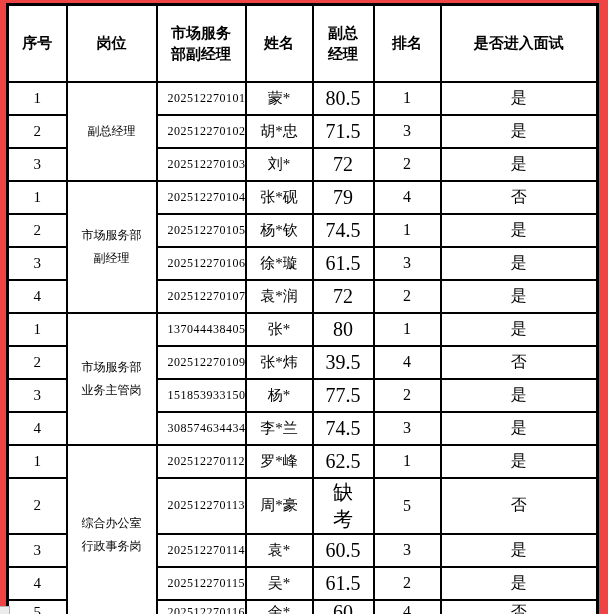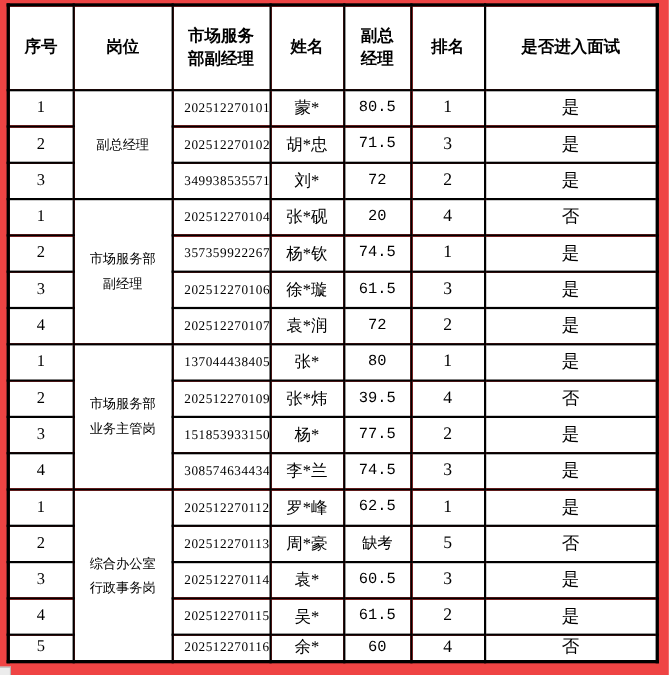--- a/index.html
+++ b/index.html
@@ -51,21 +51,21 @@
     font-size: 12px;
     line-height: 1.85;
     padding: 0 10px;
   }
   td.ticket {
     font-size: 12px;
     letter-spacing: 0.5px;
     padding: 0 4px;
   }
   td.name { font-size: 15px; }
-  td.score { font-size: 14px; padding: 0 4px; font-family: Liberation Mono, monospace; }
+  td.score { font-size: 20px; padding: 0 4px; }
   td.rank { font-size: 16px; }
   td.interview { font-size: 16px; }
   .corner-artifact {
     position: absolute;
     left: 0px;
     top: 606px;
     width: 9px;
     height: 8px;
     background: #ececec;
     border-top: 1px solid #b5b5b5;
@@ -110,38 +110,38 @@
         <tr>
           <td class="serial">2</td>
           <td class="ticket">202512270102</td>
           <td class="name">胡*忠</td>
           <td class="score">71.5</td>
           <td class="rank">3</td>
           <td class="interview">是</td>
         </tr>
         <tr>
           <td class="serial">3</td>
-          <td class="ticket">349938535571</td>
+          <td class="ticket">202512270103</td>
           <td class="name">刘*</td>
           <td class="score">72</td>
           <td class="rank">2</td>
           <td class="interview">是</td>
         </tr>
         <tr>
           <td class="serial">1</td>
           <td class="pos" rowspan="4">市场服务部副经理</td>
           <td class="ticket">202512270104</td>
           <td class="name">张*砚</td>
-          <td class="score">20</td>
+          <td class="score">79</td>
           <td class="rank">4</td>
           <td class="interview">否</td>
         </tr>
         <tr>
           <td class="serial">2</td>
-          <td class="ticket">357359922267</td>
+          <td class="ticket">202512270105</td>
           <td class="name">杨*钦</td>
           <td class="score">74.5</td>
           <td class="rank">1</td>
           <td class="interview">是</td>
         </tr>
         <tr>
           <td class="serial">3</td>
           <td class="ticket">202512270106</td>
           <td class="name">徐*璇</td>
           <td class="score">61.5</td>

